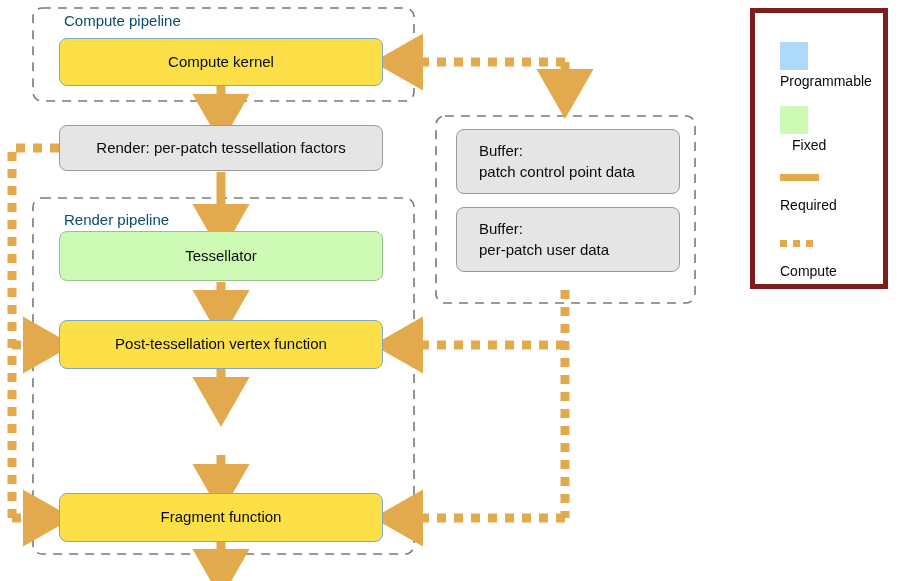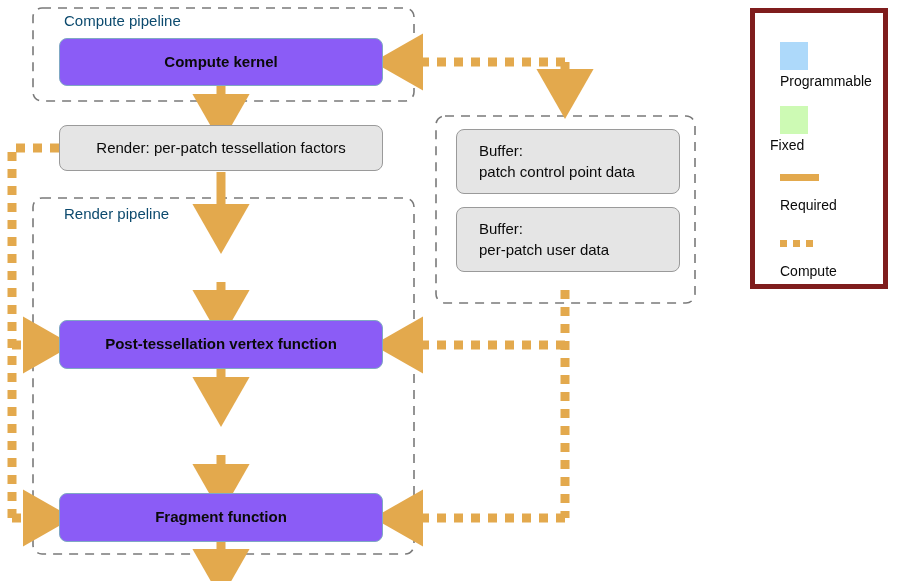--- a/index.html
+++ b/index.html
@@ -33,21 +33,21 @@
     box-sizing: border-box;
     border-radius: 8px;
     border: 1px solid #9a9a9a;
     display: flex;
     align-items: center;
     justify-content: center;
     font-size: 15px;
     color: #0a0a0a;
     line-height: 1.35;
   }
-  .node.blue { background: #8b5cf6; border-color: #7FA8C4; font-weight: bold; }
+  .node.blue { background: #fde047; border-color: #7FA8C4; }
   .node.green { background: #CDFAB4; border-color: #9DBF8C; }
   .node.gray { background: #E5E5E5; border-color: #9a9a9a; }
   .node.left-text {
     justify-content: flex-start;
     padding-left: 22px;
     text-align: left;
     white-space: pre-line;
   }
   .group-label {
     position: absolute;
@@ -125,30 +125,33 @@
 
     <g stroke="#E3A94D" stroke-width="9" fill="none" stroke-dasharray="9,8" stroke-linecap="butt">
       <path d="M565,290 L565,518"></path>
       <path d="M565,345 L400,345" marker-end="url(#arrowhead)"></path>
       <path d="M565,518 L400,518" marker-end="url(#arrowhead)"></path>
     </g>
   </svg>
 
   <div class="group-label" style="left:64px; top:12px;">Compute pipeline</div>
 
-  <div class="group-label" style="left:64px; top:205px;">Render pipeline</div>
+  <div class="group-label" style="left:64px; top:211px;">Render pipeline</div>
 
   <div class="node blue" style="left:59px; top:38px; width:324px; height:48px;">
     <span>Compute kernel</span>
   </div>
 
   <div class="node gray" style="left:59px; top:125px; width:324px; height:46px;">
     <span>Render: per-patch tessellation factors</span>
   </div>
 
+  <div class="node green" style="left:59px; top:231px; width:324px; height:50px;">
+    <span>Tessellator</span>
+  </div>
 
   <div class="node blue" style="left:59px; top:320px; width:324px; height:49px;">
     <span>Post-tessellation vertex function</span>
   </div>
 
 
   <div class="node blue" style="left:59px; top:493px; width:324px; height:49px;">
     <span>Fragment function</span>
   </div>
 
@@ -161,21 +164,21 @@
     <span>Buffer:
 per-patch user data</span>
   </div>
 
   <div class="legend-box" style="left:750px; top:8px; width:138px; height:281px;">
 
     <div class="legend-swatch" style="left:25px; top:29px; width:28px; height:28px; background:#ADD9FA;"></div>
     <div class="legend-label" style="left:25px; top:60px;">Programmable</div>
 
     <div class="legend-swatch" style="left:25px; top:93px; width:28px; height:28px; background:#CDFAB4;"></div>
-    <div class="legend-label" style="left:15px; top:124px;">Fixed</div>
+    <div class="legend-label" style="left:37px; top:124px;">Fixed</div>
 
     <div class="legend-dash" style="left:25px; top:161px; width:39px;"></div>
     <div class="legend-label" style="left:25px; top:184px;">Required</div>
 
     <div class="legend-dots" style="left:25px; top:227px; width:39px;"></div>
     <div class="legend-label" style="left:25px; top:250px;">Compute</div>
   </div>
 
 </div>
 

